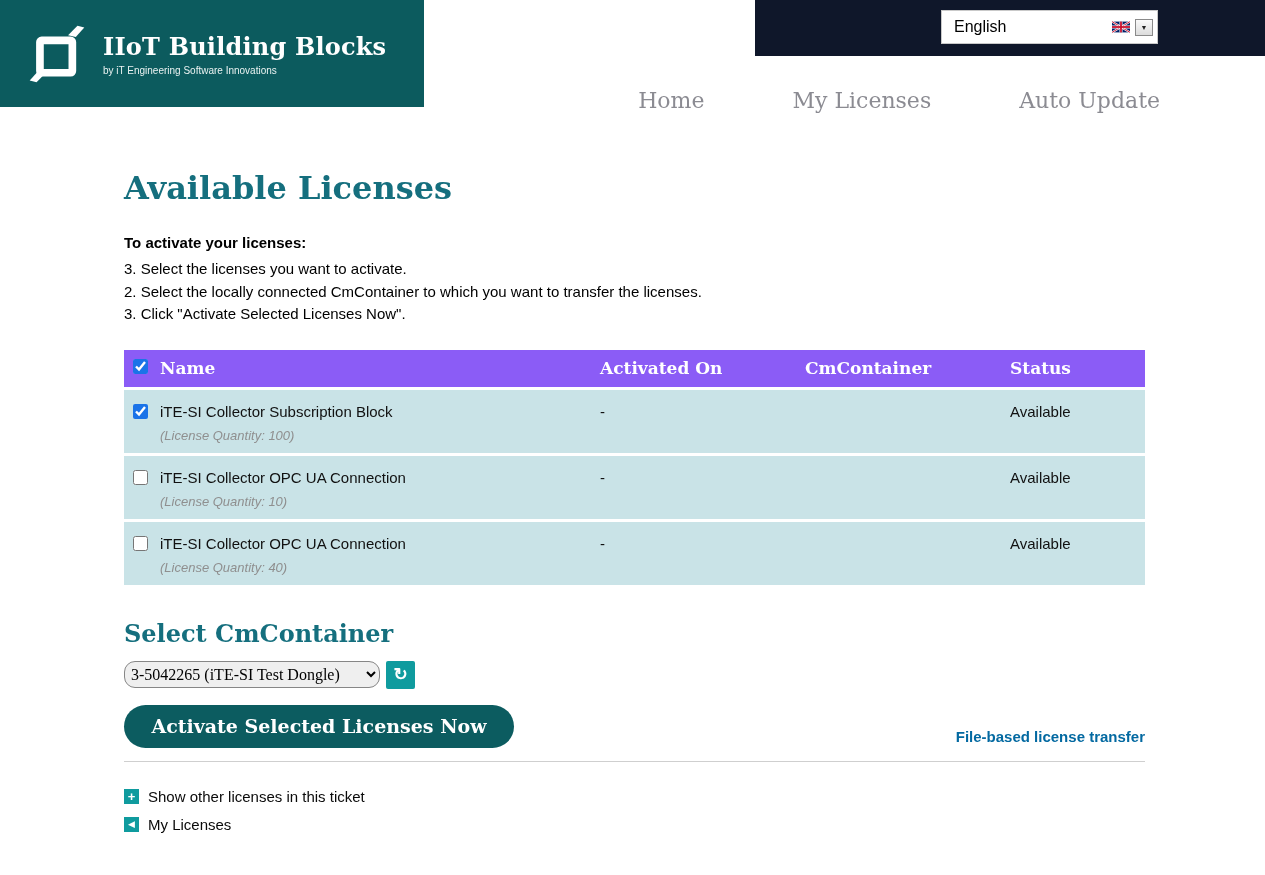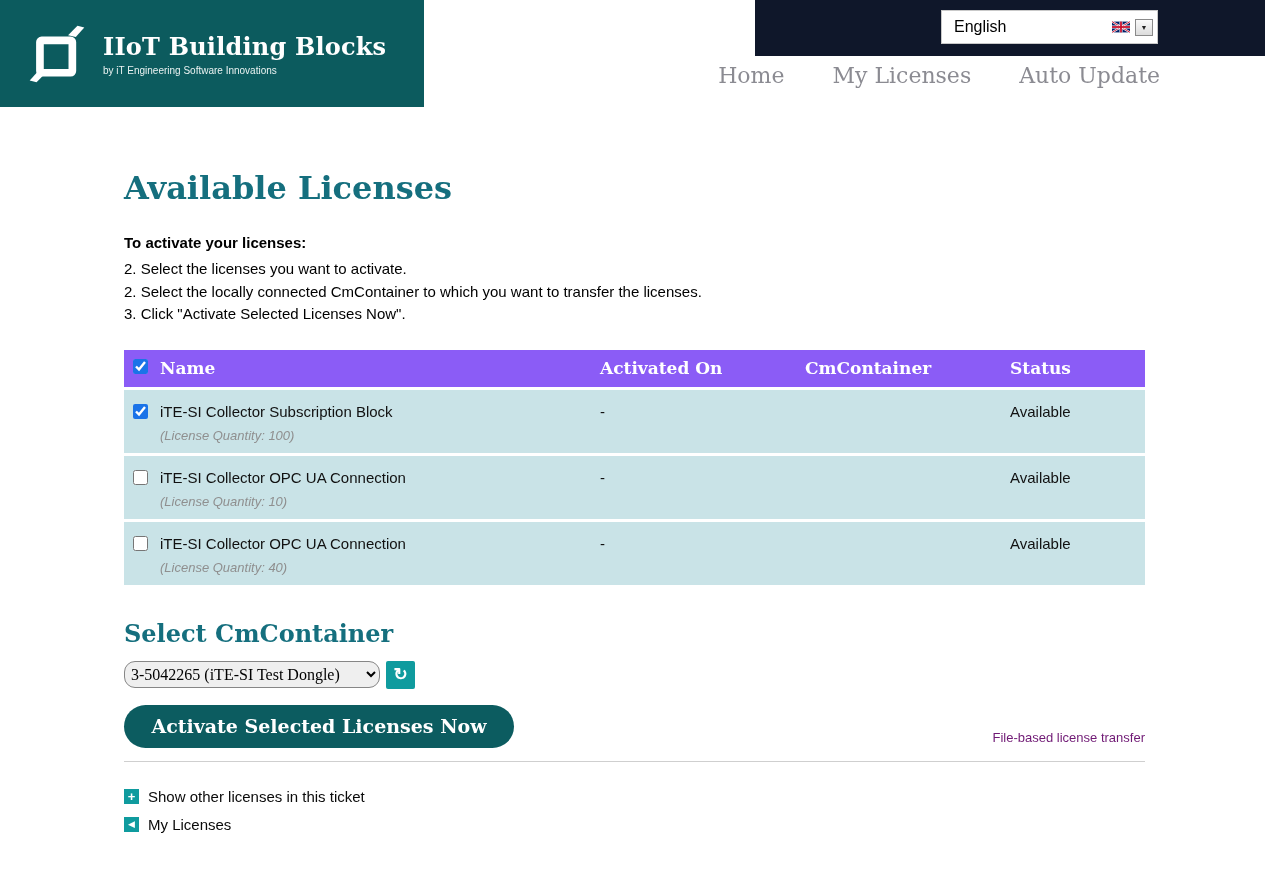--- a/index.html
+++ b/index.html
@@ -19,21 +19,21 @@
   .lang-bar { position:absolute; right:0; top:0; width:510px; height:56px; background:#0f172a; }
   .lang-select { position:absolute; right:107px; top:10px; width:217px; height:34px;
     background:#fff; border:1px solid #c9c9c9; display:flex; align-items:center;
     padding:0 4px 0 12px; font-size:16px; cursor:pointer; }
   .lang-label { color:#000; }
   .lang-right { margin-left:auto; display:flex; align-items:center; gap:5px; }
   .flag { width:18px; height:12px; display:block; }
   .dd-btn { width:18px; height:17px; border:1px solid #8a8a8a; background:linear-gradient(#fafafa,#dcdcdc);
     display:flex; align-items:center; justify-content:center; font-size:7px; color:#222; }
 
-  .nav { position:absolute; top:63px; right:105px; display:flex; gap:48px;
+  .nav { position:absolute; top:88px; right:105px; display:flex; gap:88px;
     font-family:"DejaVu Serif", serif; font-size:22px; font-weight:500; color:#8b8b92; }
   .nav a { color:#8b8b92; text-decoration:none; cursor:pointer; }
 
   
   .main { width:1021px; margin-left:124px; }
   h1.page-title { font-family:"DejaVu Serif", serif; font-size:32px; font-weight:700;
     color:#156f7e; margin-top:62px; }
   .instructions { margin-top:27px; font-size:15px; color:#000; }
   .instructions .intro { font-weight:700; margin-bottom:7px; }
   .instructions .step { line-height:22.5px; }
@@ -55,21 +55,21 @@
   .cm-row { margin-top:13px; display:flex; align-items:center; gap:6px; }
   .cm-select { height:27px; width:256px; font-size:16px; font-family:Liberation Serif, serif;
     border:1px solid #868686; border-radius:11px; background:#efefef; color:#000; padding:0 2px; }
   .refresh-btn { width:29px; height:28px; border:none; border-radius:2px; background:#0f9b9e;
     color:#fff; font-size:17px; font-weight:700; display:flex; align-items:center;
     justify-content:center; cursor:pointer; line-height:1; }
 
   .action-row { margin-top:16px; display:flex; justify-content:space-between; align-items:flex-end; }
   .activate-btn { width:390px; height:43px; border:none; border-radius:22px; background:#0c5c60;
     color:#fff; font-family:"DejaVu Serif", serif; font-size:19px; font-weight:600; cursor:pointer; }
-  .file-link { font-size:13px; color:#701a75; text-decoration:none; padding-bottom:3px; cursor:pointer; }
+  .file-link { font-size:15px; color:#0369a1; text-decoration:none; padding-bottom:3px; cursor:pointer;font-weight:bold; }
 
   .divider { border-top:1px solid #cfcfcf; margin-top:13px; }
 
   .foot-links { margin-top:26px; }
   .foot-link { display:flex; align-items:center; gap:9px; margin-bottom:11px;
     font-size:15px; color:#0a0a0a; cursor:pointer; width:max-content; }
   .sq-icon { width:15px; height:15px; background:#0f9b9e; color:#fff; display:flex;
     align-items:center; justify-content:center; flex:0 0 auto; }
   .sq-icon.plus { font-size:13px; font-weight:700; line-height:1; }
   .sq-icon.back { font-size:9px; line-height:1; }
@@ -117,21 +117,21 @@
       <a>Auto Update</a>
     </nav>
   </div>
 
   <div class="main">
 
     <h1 class="page-title">Available Licenses</h1>
 
     <div class="instructions">
       <div class="intro">To activate your licenses:</div>
-      <div class="step">2. Select the licenses you want to activate.</div>
+      <div class="step">3. Select the licenses you want to activate.</div>
       <div class="step">2. Select the locally connected CmContainer to which you want to transfer the licenses.</div>
       <div class="step">3. Click "Activate Selected Licenses Now".</div>
     </div>
 
     <div class="lic-table">
       <div class="t-row t-head">
         <div><input type="checkbox" class="cb" checked="" style=""></div>
         <div>Name</div>
         <div>Activated On</div>
         <div>CmContainer</div>

